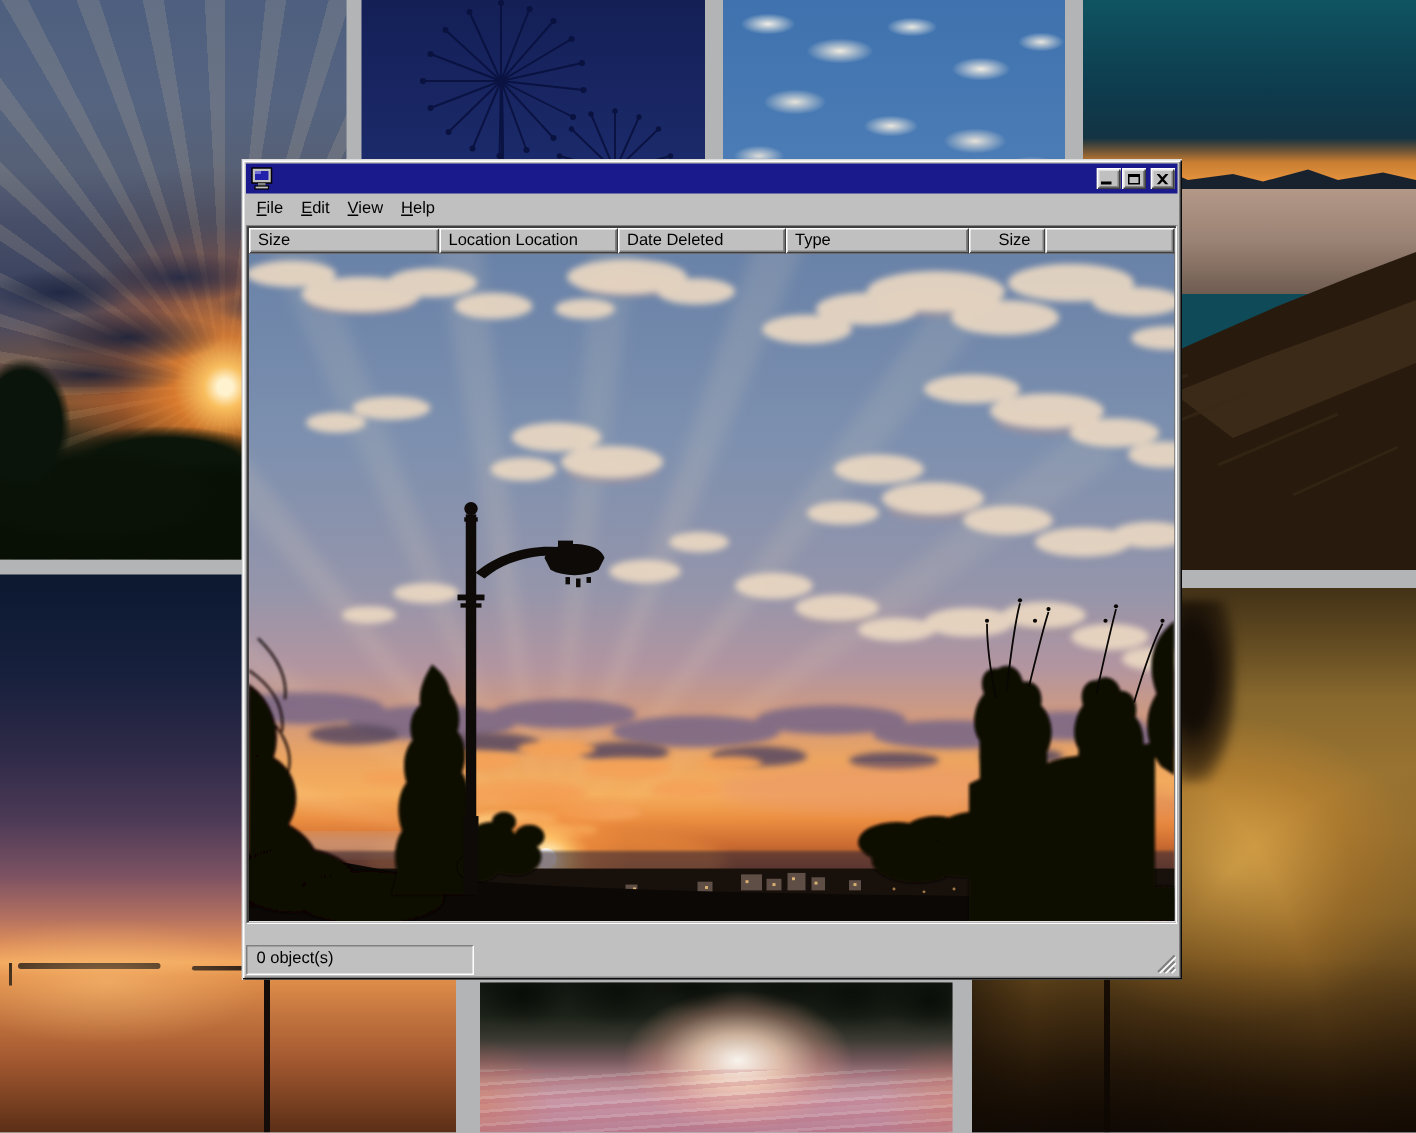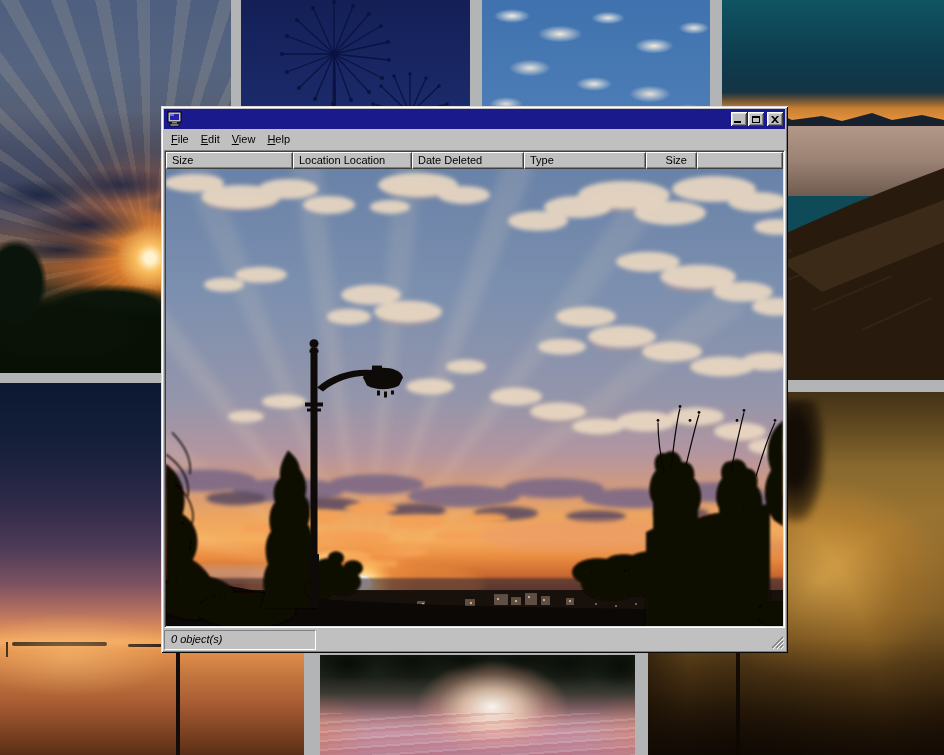--- a/index.html
+++ b/index.html
@@ -130,21 +130,21 @@
   .hcell{box-sizing:border-box;font-size:11px;color:#000;padding:1px 4px 0 5px;overflow:hidden;white-space:nowrap;
     background:#c0c0c0;
     border-top:1px solid #ffffff;border-left:1px solid #ffffff;
     border-right:1px solid #404040;border-bottom:1px solid #404040;
     box-shadow:inset -1px -1px 0 #808080;}
   .c-name{width:127px;} .c-loc{width:119px;} .c-date{width:112px;} .c-type{width:122px;}
   .c-size{width:51px;text-align:right;padding-right:9px;} .c-stub{flex:1;}
   .photo{flex:1;position:relative;margin:0 1px 1px 1px;overflow:hidden;}
   .photo svg{display:block;width:100%;height:100%;}
 
-  .statusbar{height:20px;flex:0 0 20px;display:flex;gap:3px;padding-top:2px;position:relative;font-style:italic;}
+  .statusbar{height:20px;flex:0 0 20px;display:flex;gap:3px;padding-top:14px;position:relative;}
   .spanel{box-sizing:border-box;font-size:11px;color:#000;padding:2px 3px 0 6px;
     border:1px solid;border-color:#808080 #ffffff #ffffff #808080;background:#c0c0c0;overflow:hidden;white-space:nowrap;}
   .sp1{width:152px;} .sp2{flex:1;}
   .grip{position:absolute;right:1px;bottom:1px;width:13px;height:13px;}
 </style>
 </head>
 <body>
 
 <div class="tile" id="t1"></div>
 

